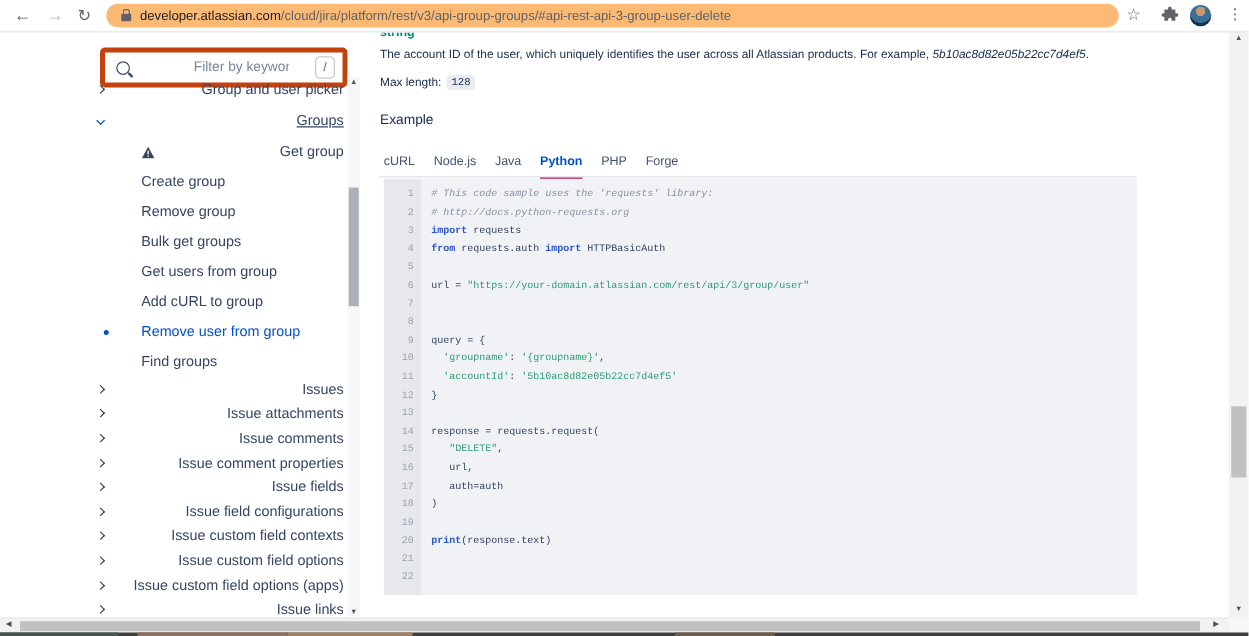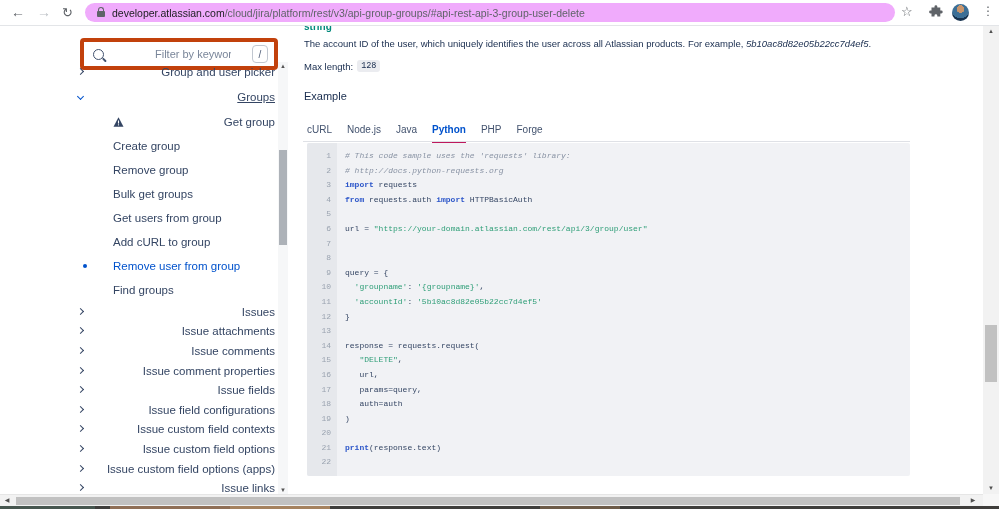--- a/index.html
+++ b/index.html
@@ -6,21 +6,21 @@
   .screen{position:relative;width:999px;height:509px;overflow:hidden;background:#fff;
           font-family:"Liberation Sans",sans-serif;-webkit-font-smoothing:antialiased;}
 
   
   .browser-bar{position:absolute;left:0;top:0;width:999px;height:25px;background:#fff;
                border-bottom:1px solid #e3e5e8;z-index:5;}
   .nav-ic{position:absolute;top:4px;color:#5f6368;font-size:14px;line-height:16px;cursor:default;}
   .back{left:11px;}
   .fwd{left:37px;color:#bdc1c6;}
   .reload{left:62px;font-size:13px;top:5px;}
-  .omnibox{position:absolute;left:85px;top:3px;width:810px;height:19px;background:#f0abfc;
+  .omnibox{position:absolute;left:85px;top:3px;width:810px;height:19px;background:#fdba74;
            border-radius:10px;display:flex;align-items:center;padding:0 10px;box-sizing:border-box;}
   .lock{width:8px;height:6px;background:#5f6368;border-radius:1px;position:relative;margin:3px 7px 0 2px;flex:none;}
   .lock::before{content:'';position:absolute;top:-4px;left:1px;width:6px;height:5px;box-sizing:border-box;
                 border:1.3px solid #5f6368;border-bottom:none;border-radius:3px 3px 0 0;}
   .url{font-size:10.5px;color:#5f6368;white-space:nowrap;overflow:hidden;}
   .url .domain{color:#202124;}
   .star{position:absolute;left:901px;top:4px;font-size:13px;color:#5f6368;}
   .puzzle{position:absolute;left:929px;top:5px;}
   .avatar{position:absolute;left:952px;top:4px;width:17px;height:17px;border-radius:50%;
           background:radial-gradient(circle at 50% 30%,#c8956c 0 26%,#3c6f96 27% 62%,#16324f 63% 100%);}
@@ -289,21 +289,20 @@
           <div class="code-line"></div>
           <div class="code-line"></div>
           <div class="code-line"><span class="tok-d">query = {</span></div>
           <div class="code-line"><span class="tok-d">  </span><span class="tok-str">'groupname'</span><span class="tok-d">: </span><span class="tok-str">'{groupname}'</span><span class="tok-d">,</span></div>
           <div class="code-line"><span class="tok-d">  </span><span class="tok-str">'accountId'</span><span class="tok-d">: </span><span class="tok-str">'5b10ac8d82e05b22cc7d4ef5'</span></div>
           <div class="code-line"><span class="tok-d">}</span></div>
           <div class="code-line"></div>
           <div class="code-line"><span class="tok-d">response = requests.request(</span></div>
           <div class="code-line"><span class="tok-d">   </span><span class="tok-str">"DELETE"</span><span class="tok-d">,</span></div>
           <div class="code-line"><span class="tok-d">   url,</span></div>
-          <div class="code-line"><span class="tok-d">   params=query,</span></div>
           <div class="code-line"><span class="tok-d">   auth=auth</span></div>
           <div class="code-line"><span class="tok-d">)</span></div>
           <div class="code-line"></div>
           <div class="code-line"><span class="tok-kw">print</span><span class="tok-d">(response.text)</span></div>
         </div>
     </div>
   </div>
 
   <div class="v-scroll">
     <span class="v-arrow" style="top:0;">▲</span>

